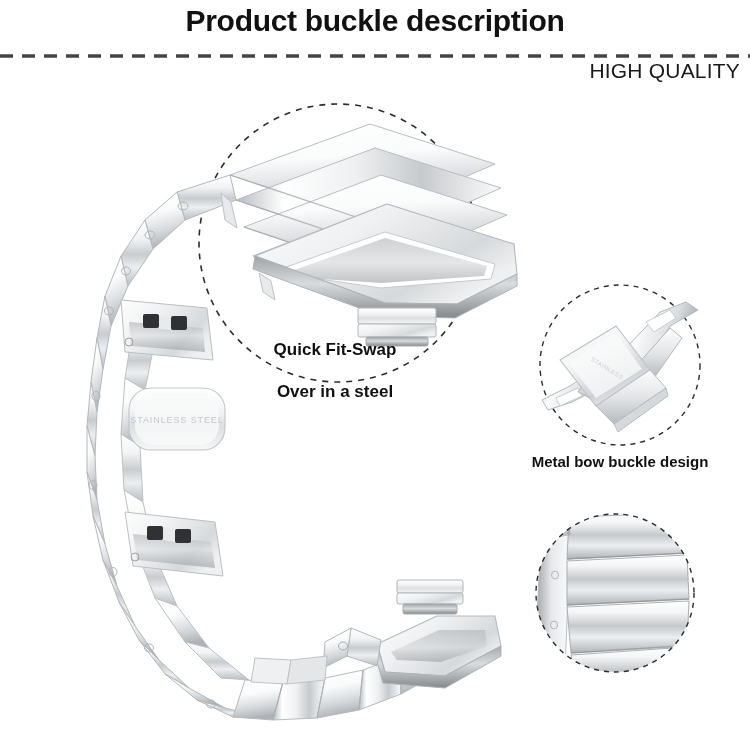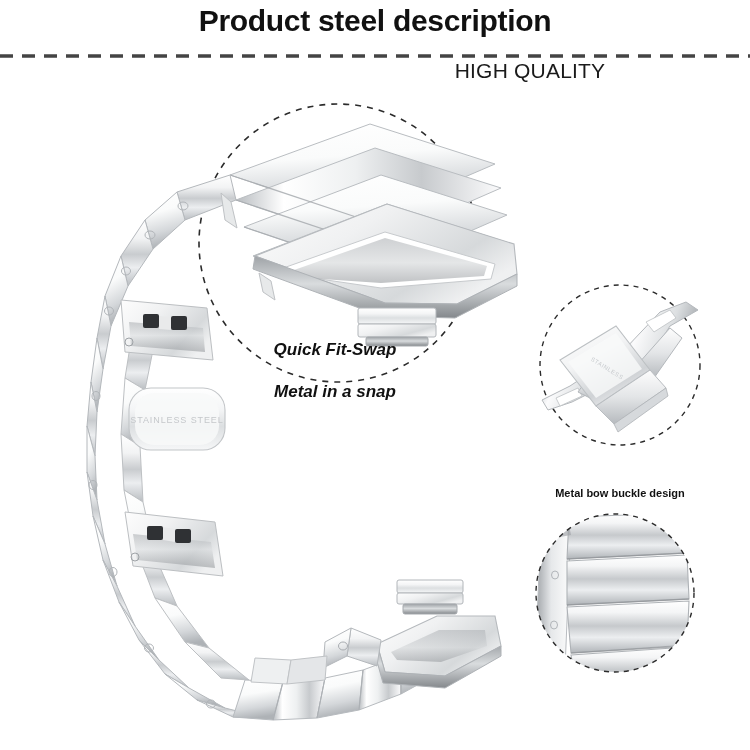--- a/index.html
+++ b/index.html
@@ -51,45 +51,43 @@
     right: 10px;
     top: 56px;
     width: 420px;
     text-align: right;
     font-size: 21px;
     font-weight: normal;
     line-height: 30px;
     color: #1a1a1a;
     letter-spacing: 0.2px;
   }
-  .tagline .ln { display: block; white-space: nowrap; text-align: center; }
+  .tagline .ln { display: block; white-space: nowrap; }
 
   
   .caption {
     position: absolute;
     font-weight: bold;
     color: #111111;
     text-align: center;
     line-height: 20px;
     white-space: pre-line;
   }
   .caption-quickfit {
     left: 190px;
     top: 318px;
     width: 290px;
     font-size: 17px;
     line-height: 21px;
-    font-style: italic;
   }
   .caption-buckle {
     left: 495px;
     top: 452px;
     width: 250px;
-    font-size: 11px;
-    margin-top: 31px;
+    font-size: 15px;
   }
   .caption-material {
     left: 495px;
     top: 682px;
     width: 250px;
     font-size: 16.5px;
   }
 
   
   .stage {
@@ -102,21 +100,21 @@
   .stage-buckle{ left: 520px; top: 278px; width: 200px; height: 175px; }
   .stage-links { left: 515px; top: 503px; width: 200px; height: 180px; }
 
   
 </style>
 </head>
 <body>
 
 <div id="page">
 
-  <div class="page-title">Product steel description</div>
+  <div class="page-title">Product buckle description</div>
 
   <div class="header-divider">
     <svg width="750" height="4" viewBox="0 0 750 4" xmlns="http://www.w3.org/2000/svg">
       <line x1="0" y1="2" x2="750" y2="2" stroke="#444444" stroke-width="3.5" stroke-dasharray="13 9" stroke-linecap="butt"></line>
     </svg>
   </div>
 
   <div class="tagline">
     <span class="ln">HIGH QUALITY</span>
   </div>
@@ -317,21 +315,21 @@
 
       <g stroke="#c0c3c6" stroke-width="1">
         <path d="M226 622 L262 624 L266 600 L230 598 Z" fill="#eef0f1"></path>
         <path d="M262 624 L300 620 L302 596 L266 600 Z" fill="#e4e6e8"></path>
       </g>
     </svg>
   </div>
 
   <div class="caption caption-quickfit">
     <div>Quick Fit-Swap</div>
-    <div>Metal in a snap</div>
+    <div>Over in a steel</div>
   </div>
 
   <div class="stage stage-buckle">
     <svg width="200" height="175" viewBox="0 0 200 175" xmlns="http://www.w3.org/2000/svg">
       <defs>
         <linearGradient id="bG1" x1="0" y1="0" x2="0.6" y2="1">
           <stop offset="0%" stop-color="#ffffff"></stop>
           <stop offset="45%" stop-color="#f2f3f4"></stop>
           <stop offset="80%" stop-color="#cfd2d5"></stop>
           <stop offset="100%" stop-color="#ebecee"></stop>

